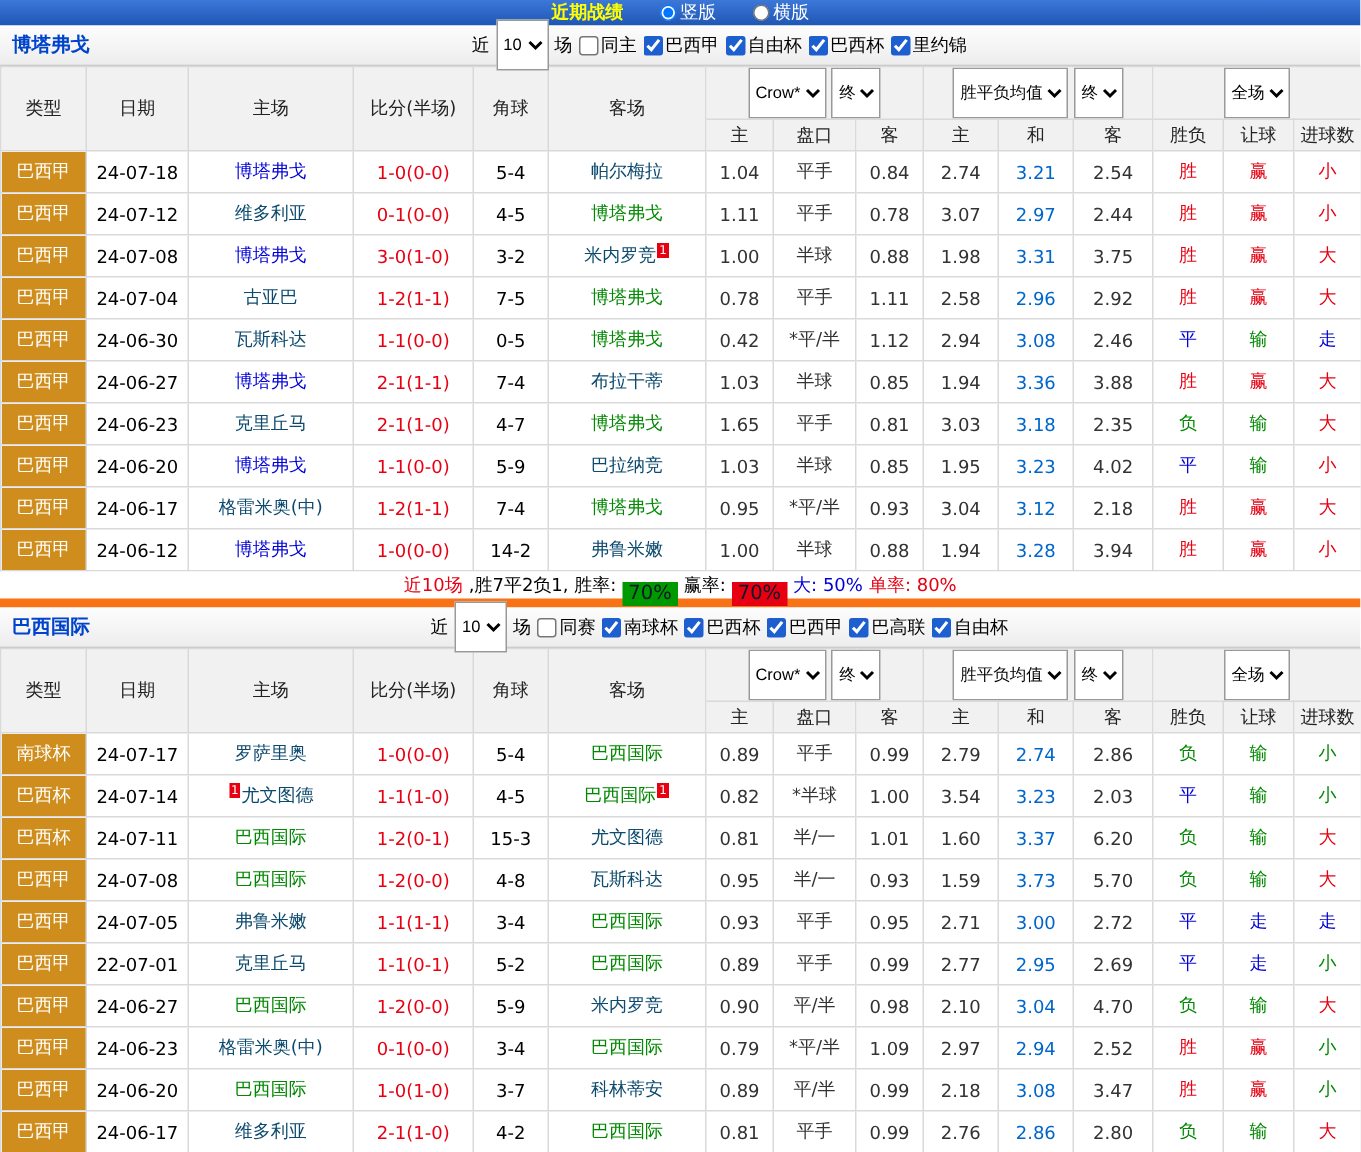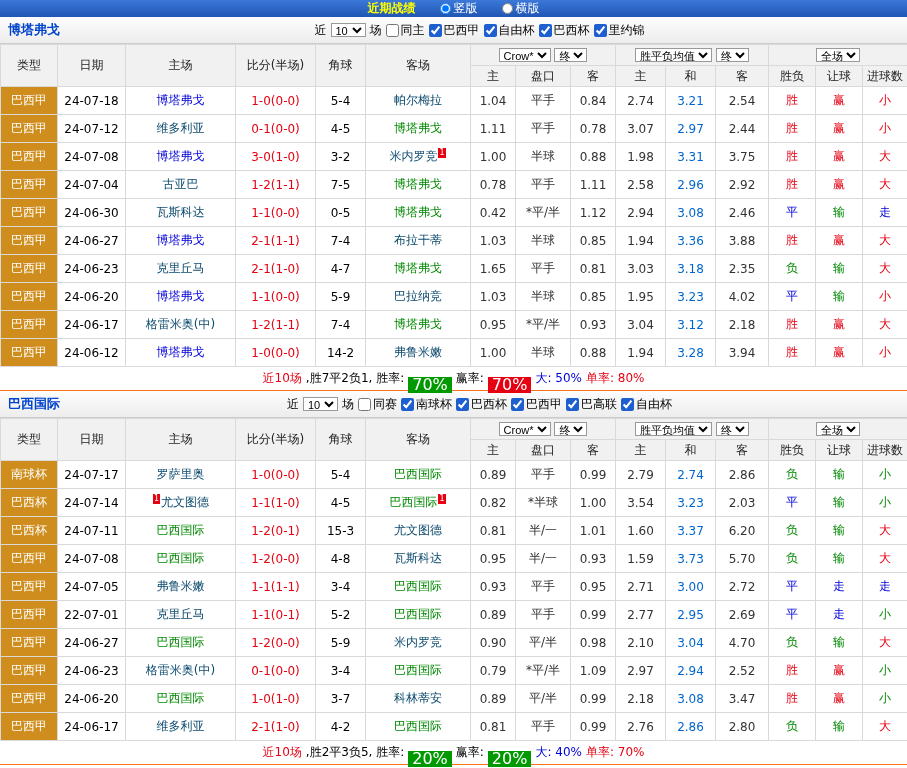--- a/index.html
+++ b/index.html
@@ -13,21 +13,21 @@
   .radio-wrap { display:flex; align-items:center; gap:3px; font-size:12px; }
   .radio-wrap input { width:11px; height:11px; margin:0; }
 
   
   .section-bar { height:27px; display:flex; align-items:center; padding:0 8px;
     background:linear-gradient(#fdfdfd,#ededed); border-bottom:1px solid #ccc; }
   .team-name { color:#0043cc; font-weight:bold; font-size:13px; }
   .filter { margin:0 auto; display:flex; align-items:center; gap:4px; }
   .filter label { display:flex; align-items:center; gap:2px; cursor:pointer; }
   .filter input[type=checkbox] { width:13px; height:13px; margin:0; accent-color:#1e5fd0; }
-  select { font-size:11px; height:14px; border:1px solid #999; background:#fff; }
+  select { font-size:11px; height:34px; border:1px solid #999; background:#fff; }
 
   
   table { width:907px; border-collapse:collapse; table-layout:fixed; }
   th,td { border:1px solid #d9d9d9; text-align:center; font-weight:normal;
     overflow:hidden; white-space:nowrap; }
   thead th { background:#f1f1f1; height:21px; font-size:12px; color:#222; }
   tbody td { height:28px; font-size:12px; }
   td.type { background:#ce8d1c; color:#fff; }
   td.score { color:#e60012; }
   td.num { color:#333; }
@@ -37,22 +37,22 @@
   .c-red { color:#e60012; }
   .c-blue { color:#0000d8; }
   .c-green { color:#008800; }
   .c-black { color:#0c4a6e; }
 
   .redcard { display:inline-block; background:#e60012; color:#fff; font-size:8px;
     line-height:10px; padding:0 1px; vertical-align:super; margin:0 1px; }
 
   
   .summary { height:24px; display:flex; align-items:center; justify-content:center;
-    gap:4px; border-bottom:1px solid #f97316; background:#fff; }
-  .badge { color:#ffffff; padding:0 4px; line-height:16px; font-size:16px;margin-top:12px; }
+    gap:4px; border-bottom:6px solid #f97316; background:#fff; }
+  .badge { color:#0f172a; padding:0 4px; line-height:16px; font-size:13px;margin-top:12px; }
   .bg-green { background:#009900; }
   .bg-red { background:#e60012; }
 </style>
 </head>
 <body>
 
 <div class="topbar">
   <span class="title">近期战绩</span>
   <span class="radio-wrap">
     <input type="radio" name="layout" checked="" style="">

